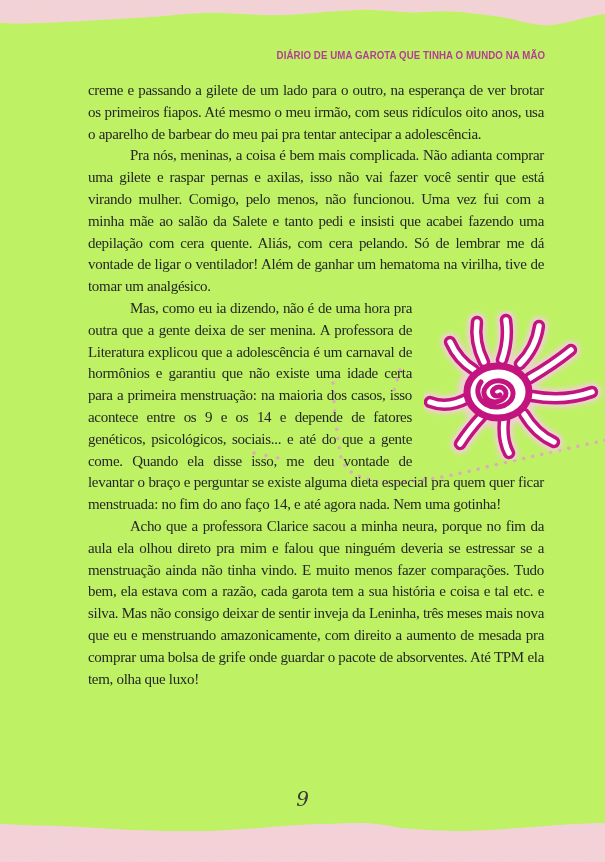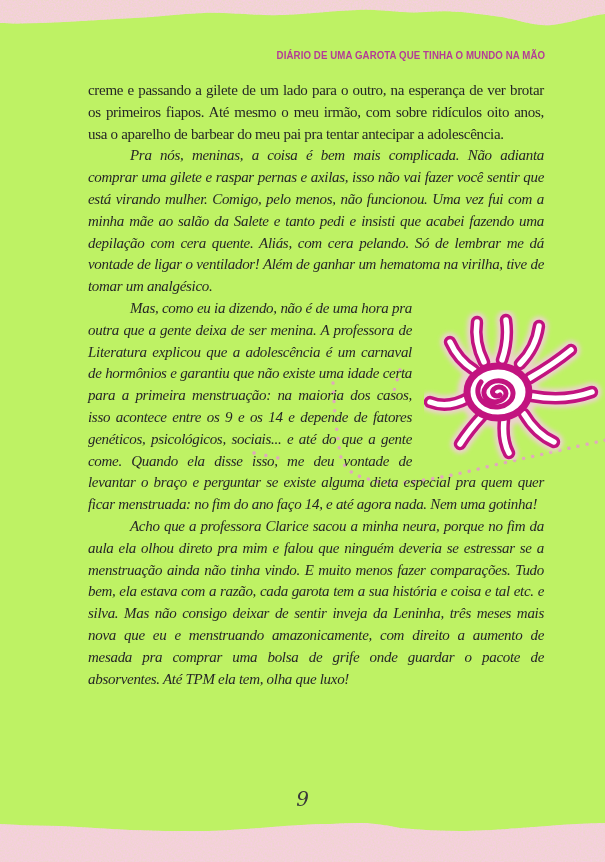--- a/index.html
+++ b/index.html
@@ -18,21 +18,21 @@
     transform:scaleX(0.88);transform-origin:100% 50%;
   }
   .dots-layer{position:absolute;left:250px;top:358px;z-index:2;}
   .sun-layer{position:absolute;left:424px;top:310px;z-index:3;}
   .text-block{
     position:absolute;left:88px;top:80px;width:456px;z-index:4;
     font-size:15px;line-height:21.8px;letter-spacing:-0.3px;
     color:var(--text-ink,#262626);text-align:justify;
   }
   .text-block p{margin:0;}
-  .text-block p.indent{text-indent:42px;font-style:italic;}
+  .text-block p.indent{text-indent:42px;}
   .sun-spacer{float:right;width:126px;height:153px;margin-left:6px;}
   .page-number{
     position:absolute;top:787px;left:0;width:605px;text-align:center;z-index:4;
     font-family:"DejaVu Serif",serif;font-style:italic;
     font-size:20px;color:#3a3a3a;
   }
 </style>
 </head>
 <body>
 
@@ -108,21 +108,21 @@
       <path d="M58,106 Q45,120 36,134"></path>
         <path d="M44,88 Q24,99 6,92"></path>
     </g>
 
     <ellipse cx="74" cy="82" rx="31" ry="26" fill="#ffffff" style="stroke:var(--doodle-magenta,#c2137f)" stroke-width="7"></ellipse>
 
     <path d="M76,85 A4,3.5 0 1 1 70,79 A6,5.5 0 1 1 80,88 A10,8.5 0 1 1 62,77 A13,11.5 0 1 1 87,90 A17,15 0 1 1 57,72" fill="none" style="stroke:var(--doodle-magenta,#c2137f)" stroke-width="5" stroke-linecap="round"></path>
   </svg>
 
   <div class="text-block">
-      <p>creme e passando a gilete de um lado para o outro, na esperança de ver brotar os primeiros fiapos. Até mesmo o meu irmão, com sobre ridículos oito anos, usa o aparelho de barbear do meu pai pra tentar antecipar a adolescência.</p>
+      <p>creme e passando a gilete de um lado para o outro, na esperança de ver brotar os primeiros fiapos. Até mesmo o meu irmão, com seus ridículos oito anos, usa o aparelho de barbear do meu pai pra tentar antecipar a adolescência.</p>
       <p class="indent">Pra nós, meninas, a coisa é bem mais complicada. Não adianta comprar uma gilete e raspar pernas e axilas, isso não vai fazer você sentir que está virando mulher. Comigo, pelo menos, não funcionou. Uma vez fui com a minha mãe ao salão da Salete e tanto pedi e insisti que acabei fazendo uma depilação com cera quente. Aliás, com cera pelando. Só de lembrar me dá vontade de ligar o ventilador! Além de ganhar um hematoma na virilha, tive de tomar um analgésico.</p>
       <p class="indent"><span class="sun-spacer"></span>Mas, como eu ia dizendo, não é de uma hora pra outra que a gente deixa de ser menina. A professora de Literatura explicou que a adolescência é um carnaval de hormônios e garantiu que não existe uma idade certa para a primeira menstruação: na maioria dos casos, isso acontece entre os 9 e os 14 e depende de fatores genéticos, psicológicos, sociais... e até do que a gente come. Quando ela disse isso, me deu vontade de levantar o braço e perguntar se existe alguma dieta especial pra quem quer ficar menstruada: no fim do ano faço 14, e até agora nada. Nem uma gotinha!</p>
       <p class="indent">Acho que a professora Clarice sacou a minha neura, porque no fim da aula ela olhou direto pra mim e falou que ninguém deveria se estressar se a menstruação ainda não tinha vindo. E muito menos fazer comparações. Tudo bem, ela estava com a razão, cada garota tem a sua história e coisa e tal etc. e silva. Mas não consigo deixar de sentir inveja da Leninha, três meses mais nova que eu e menstruando amazonicamente, com direito a aumento de mesada pra comprar uma bolsa de grife onde guardar o pacote de absorventes. Até TPM ela tem, olha que luxo!</p>
     </div>
 
   <div class="page-number">9</div>
 
   <svg class="band band-bottom" viewBox="0 0 605 46" xmlns="http://www.w3.org/2000/svg">
     <defs>
       <filter id="speckBot" x="-5%" y="-20%" width="110%" height="140%">

